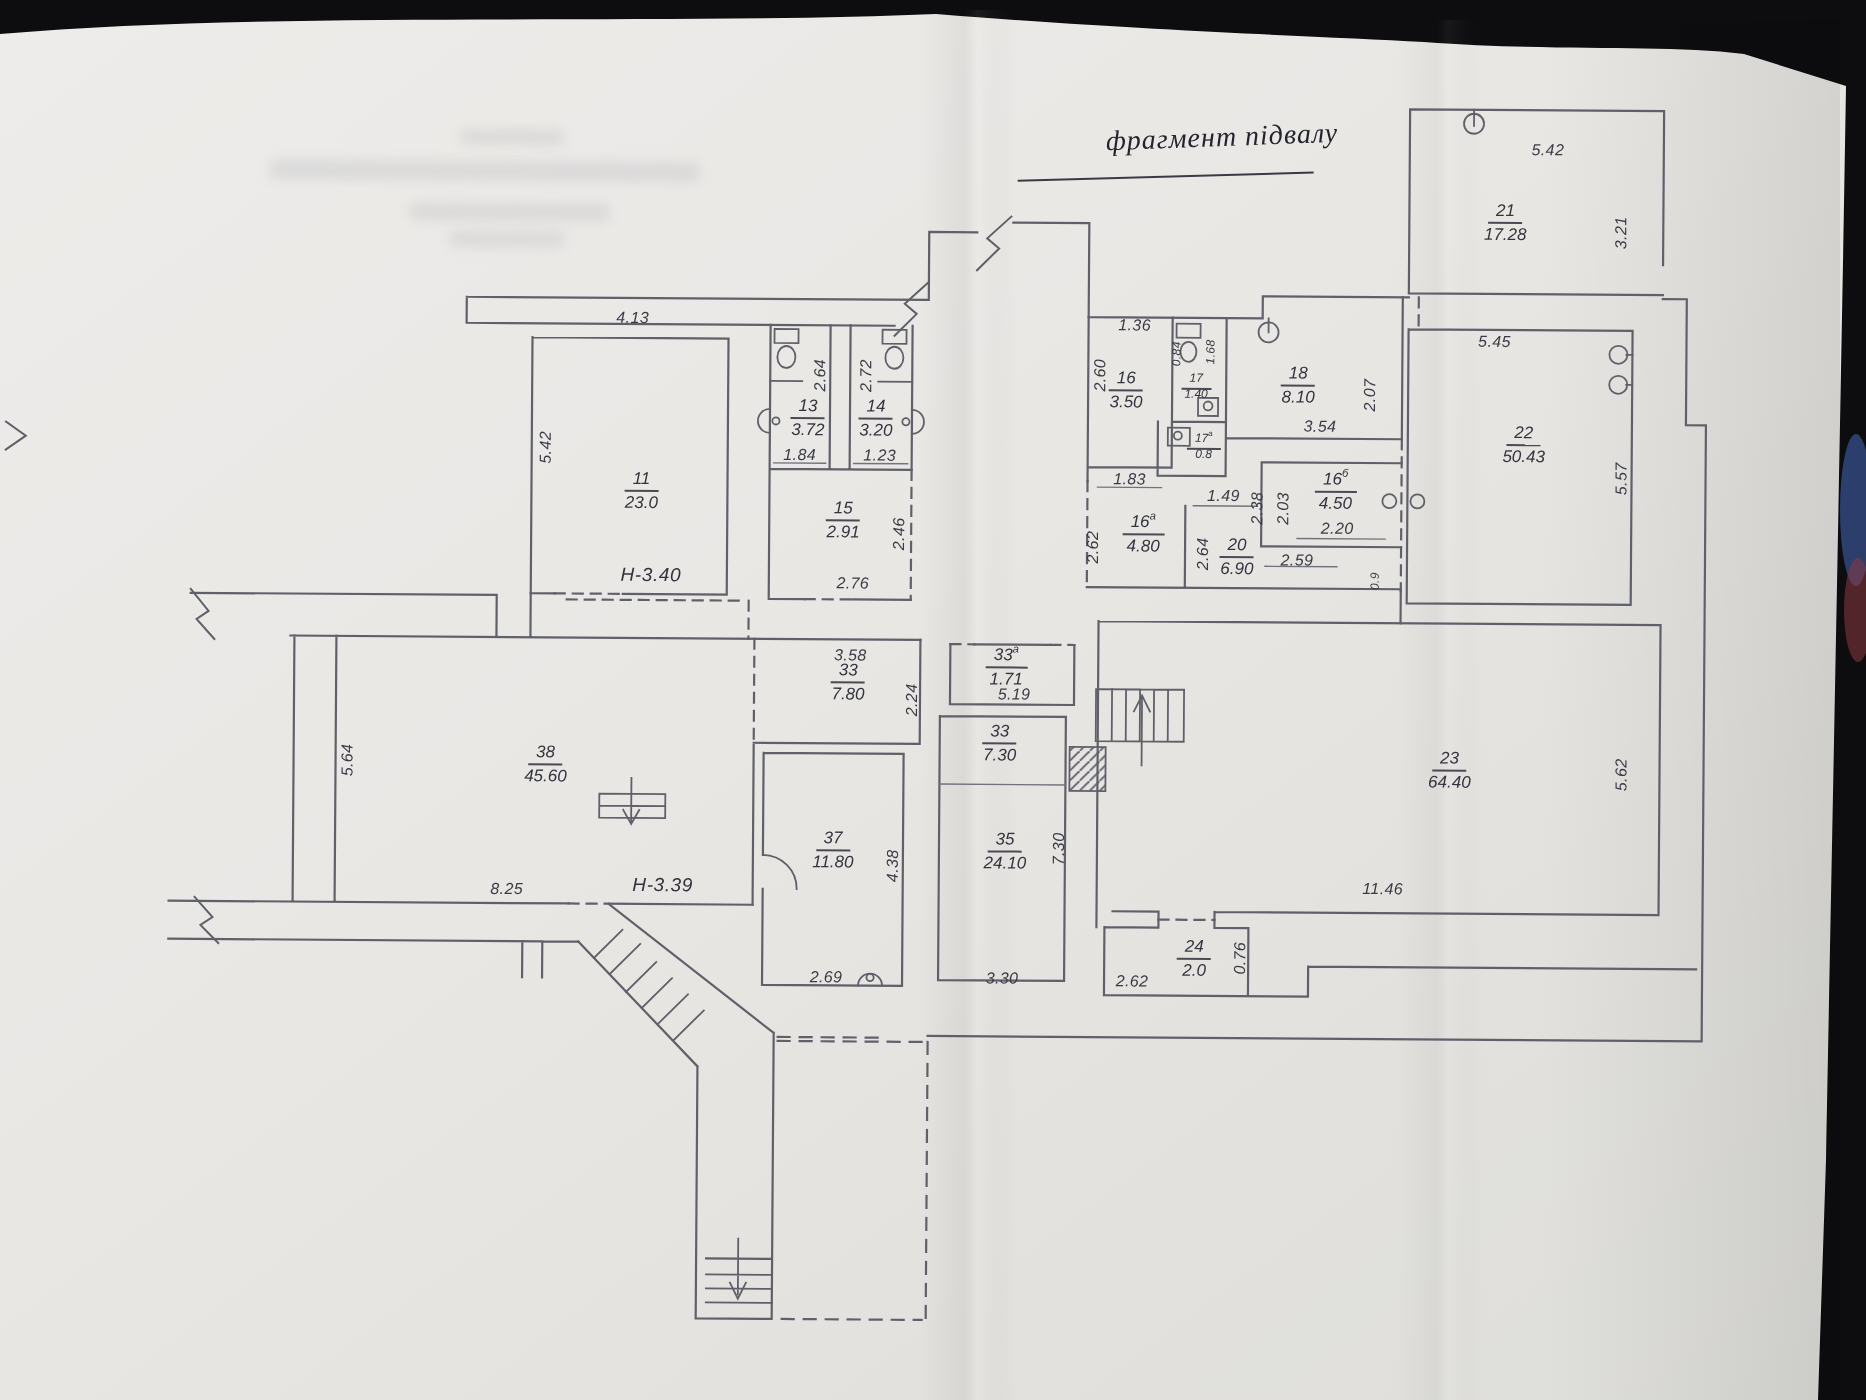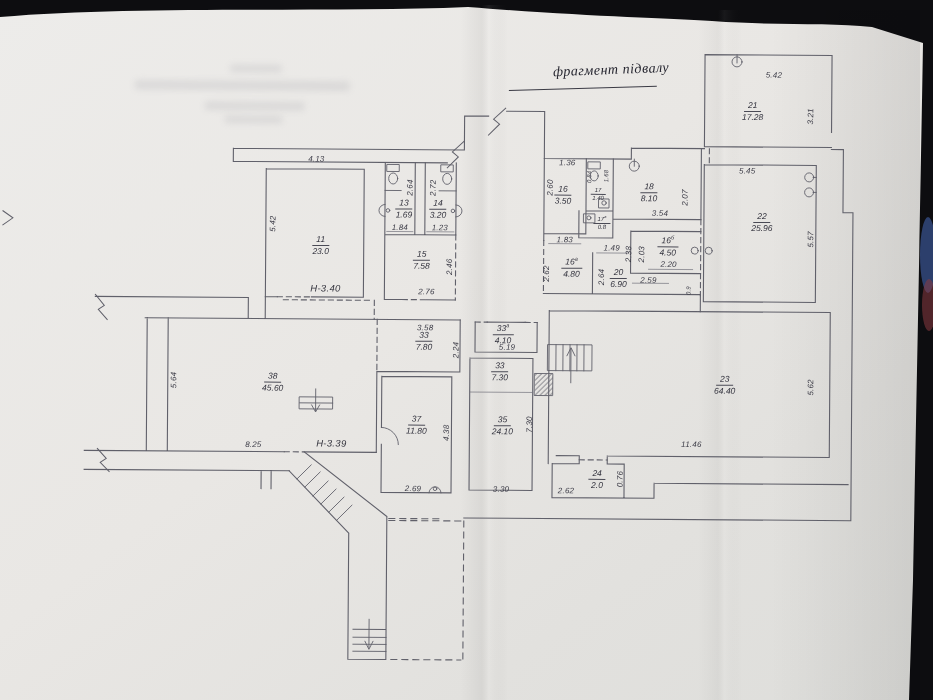--- a/index.html
+++ b/index.html
@@ -165,36 +165,36 @@
 
   <div class="smudge" style="left:228px;top:66px;width:52px;height:8px"></div>
   <div class="smudge" style="left:133px;top:82px;width:215px;height:10px"></div>
   <div class="smudge" style="left:203px;top:103px;width:100px;height:9px"></div>
   <div class="smudge" style="left:223px;top:117px;width:58px;height:8px"></div>
 
   <div class="title">фрагмент підвалу</div>
   <div class="title-line"></div>
 
   <div class="room" style="left:320px;top:236px"><div class="num"><span>11</span></div><div class="ar">23.0</div></div>
-  <div class="room" style="left:403px;top:199px"><div class="num"><span>13</span></div><div class="ar">1.69</div></div>
+  <div class="room" style="left:403px;top:199px"><div class="num"><span>13</span></div><div class="ar">3.72</div></div>
   <div class="room" style="left:437px;top:199px"><div class="num"><span>14</span></div><div class="ar">3.20</div></div>
-  <div class="room" style="left:421px;top:250px"><div class="num"><span>15</span></div><div class="ar">7.58</div></div>
+  <div class="room" style="left:421px;top:250px"><div class="num"><span>15</span></div><div class="ar">2.91</div></div>
   <div class="room" style="left:562px;top:184px"><div class="num"><span>16</span></div><div class="ar">3.50</div></div>
   <div class="room tiny" style="left:597px;top:186px"><div class="num"><span>17</span></div><div class="ar">1.40</div></div>
   <div class="room tiny" style="left:601px;top:214px"><div class="num"><span>17</span><sup>а</sup></div><div class="ar">0.8</div></div>
   <div class="room" style="left:648px;top:181px"><div class="num"><span>18</span></div><div class="ar">8.10</div></div>
   <div class="room" style="left:571px;top:255px"><div class="num"><span>16</span><sup>а</sup></div><div class="ar">4.80</div></div>
   <div class="room" style="left:667px;top:233px"><div class="num"><span>16</span><sup>б</sup></div><div class="ar">4.50</div></div>
   <div class="room" style="left:618px;top:267px"><div class="num"><span>20</span></div><div class="ar">6.90</div></div>
   <div class="room" style="left:751px;top:99px"><div class="num"><span>21</span></div><div class="ar">17.28</div></div>
-  <div class="room" style="left:761px;top:210px"><div class="num"><span>22</span></div><div class="ar">25.96</div></div>
+  <div class="room" style="left:761px;top:210px"><div class="num"><span>22</span></div><div class="ar">50.43</div></div>
   <div class="room" style="left:725px;top:373px"><div class="num"><span>23</span></div><div class="ar">64.40</div></div>
   <div class="room" style="left:598px;top:468px"><div class="num"><span>24</span></div><div class="ar">2.0</div></div>
   <div class="room" style="left:424px;top:331px"><div class="num"><span>33</span></div><div class="ar">7.80</div></div>
-  <div class="room" style="left:503px;top:322px"><div class="num"><span>33</span><sup>а</sup></div><div class="ar">4.10</div></div>
+  <div class="room" style="left:503px;top:322px"><div class="num"><span>33</span><sup>а</sup></div><div class="ar">1.71</div></div>
   <div class="room" style="left:500px;top:361px"><div class="num"><span>33</span></div><div class="ar">7.30</div></div>
   <div class="room" style="left:503px;top:415px"><div class="num"><span>35</span></div><div class="ar">24.10</div></div>
   <div class="room" style="left:417px;top:415px"><div class="num"><span>37</span></div><div class="ar">11.80</div></div>
   <div class="room" style="left:273px;top:373px"><div class="num"><span>38</span></div><div class="ar">45.60</div></div>
 
   <div class="hl" style="left:325px;top:289px">Н-3.40</div>
   <div class="hl" style="left:332px;top:444px">Н-3.39</div>
 
   <div class="lb" style="left:315px;top:160px">4.13</div>
   <div class="lb v" style="left:272px;top:225px">5.42</div>

